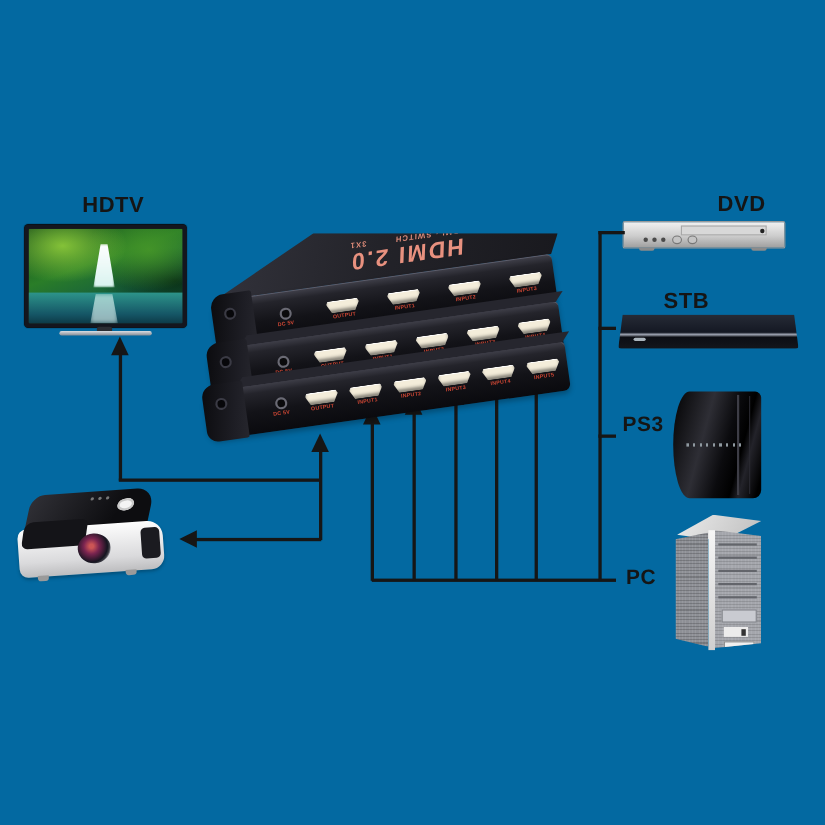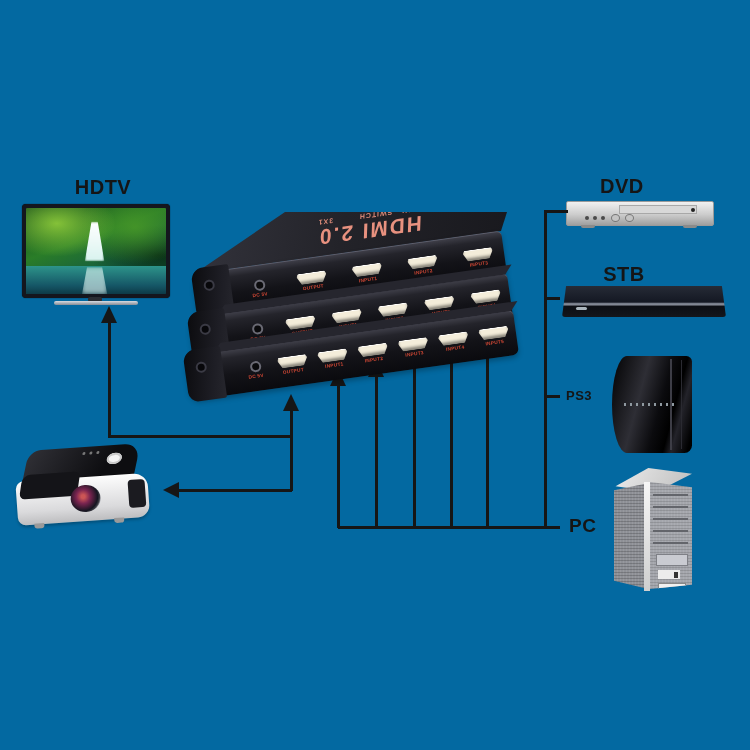--- a/index.html
+++ b/index.html
@@ -133,23 +133,23 @@
       background:radial-gradient(circle at 42% 42%,#c55 8%,#7a2450 30%,#151520 62%,#3a3a42 70%,#caccd2 78%,#8d8f95 100%);}
   .proj-vent{position:absolute;right:3px;top:6px;width:17px;height:28px;background:#1b1b20;border-radius:4px;}
   .proj-foot{position:absolute;bottom:-4px;width:10px;height:5px;background:#9a9a9a;border-radius:0 0 3px 3px;}
 </style>
 </head>
 <body>
 
 <div class="canvas">
 
   <div class="lbl" style="left:58px;top:176px;width:90px;text-align:center;font-size:20px;">HDTV</div>
-  <div class="lbl" style="left:600px;top:175px;width:96px;text-align:left;font-size:20px;">DVD</div>
+  <div class="lbl" style="left:600px;top:175px;width:96px;text-align:right;font-size:20px;">DVD</div>
   <div class="lbl" style="left:576px;top:263px;width:96px;text-align:center;font-size:20px;">STB</div>
-  <div class="lbl" style="left:566px;top:388px;font-size:13px;">PS3</div>
+  <div class="lbl" style="left:566px;top:376px;font-size:19px;">PS3</div>
   <div class="lbl" style="left:569px;top:515px;font-size:19px;">PC</div>
 
   <div class="tv">
     <div class="tv-screen">
       <div class="tv-fall"></div>
       <div class="tv-pool"></div>
       <div class="tv-reflect"></div>
     </div>
   </div>
   <div class="tv-nub"></div>

